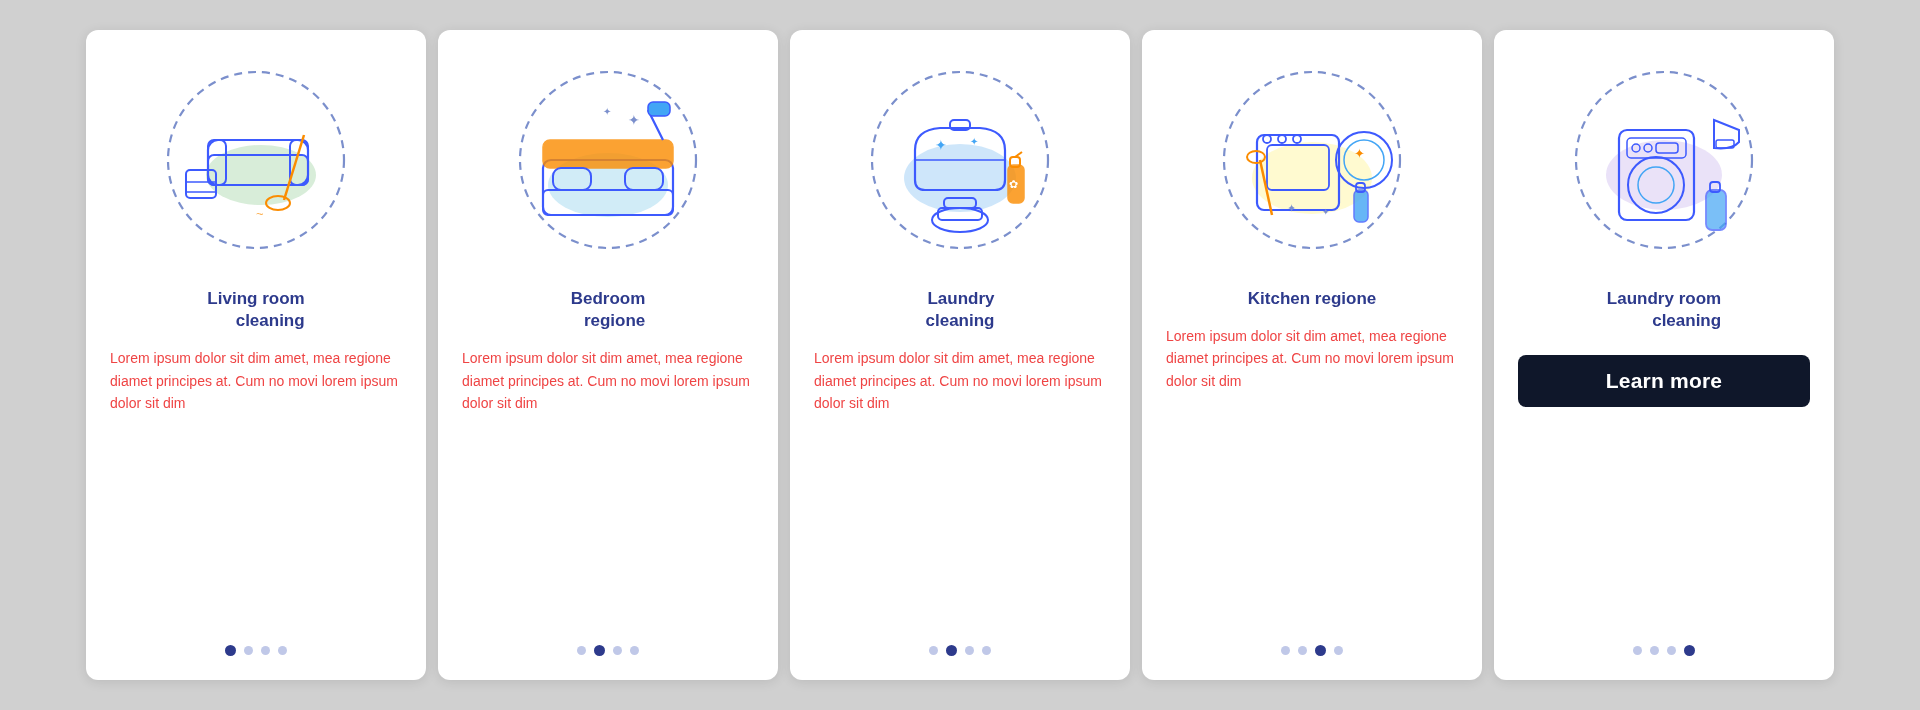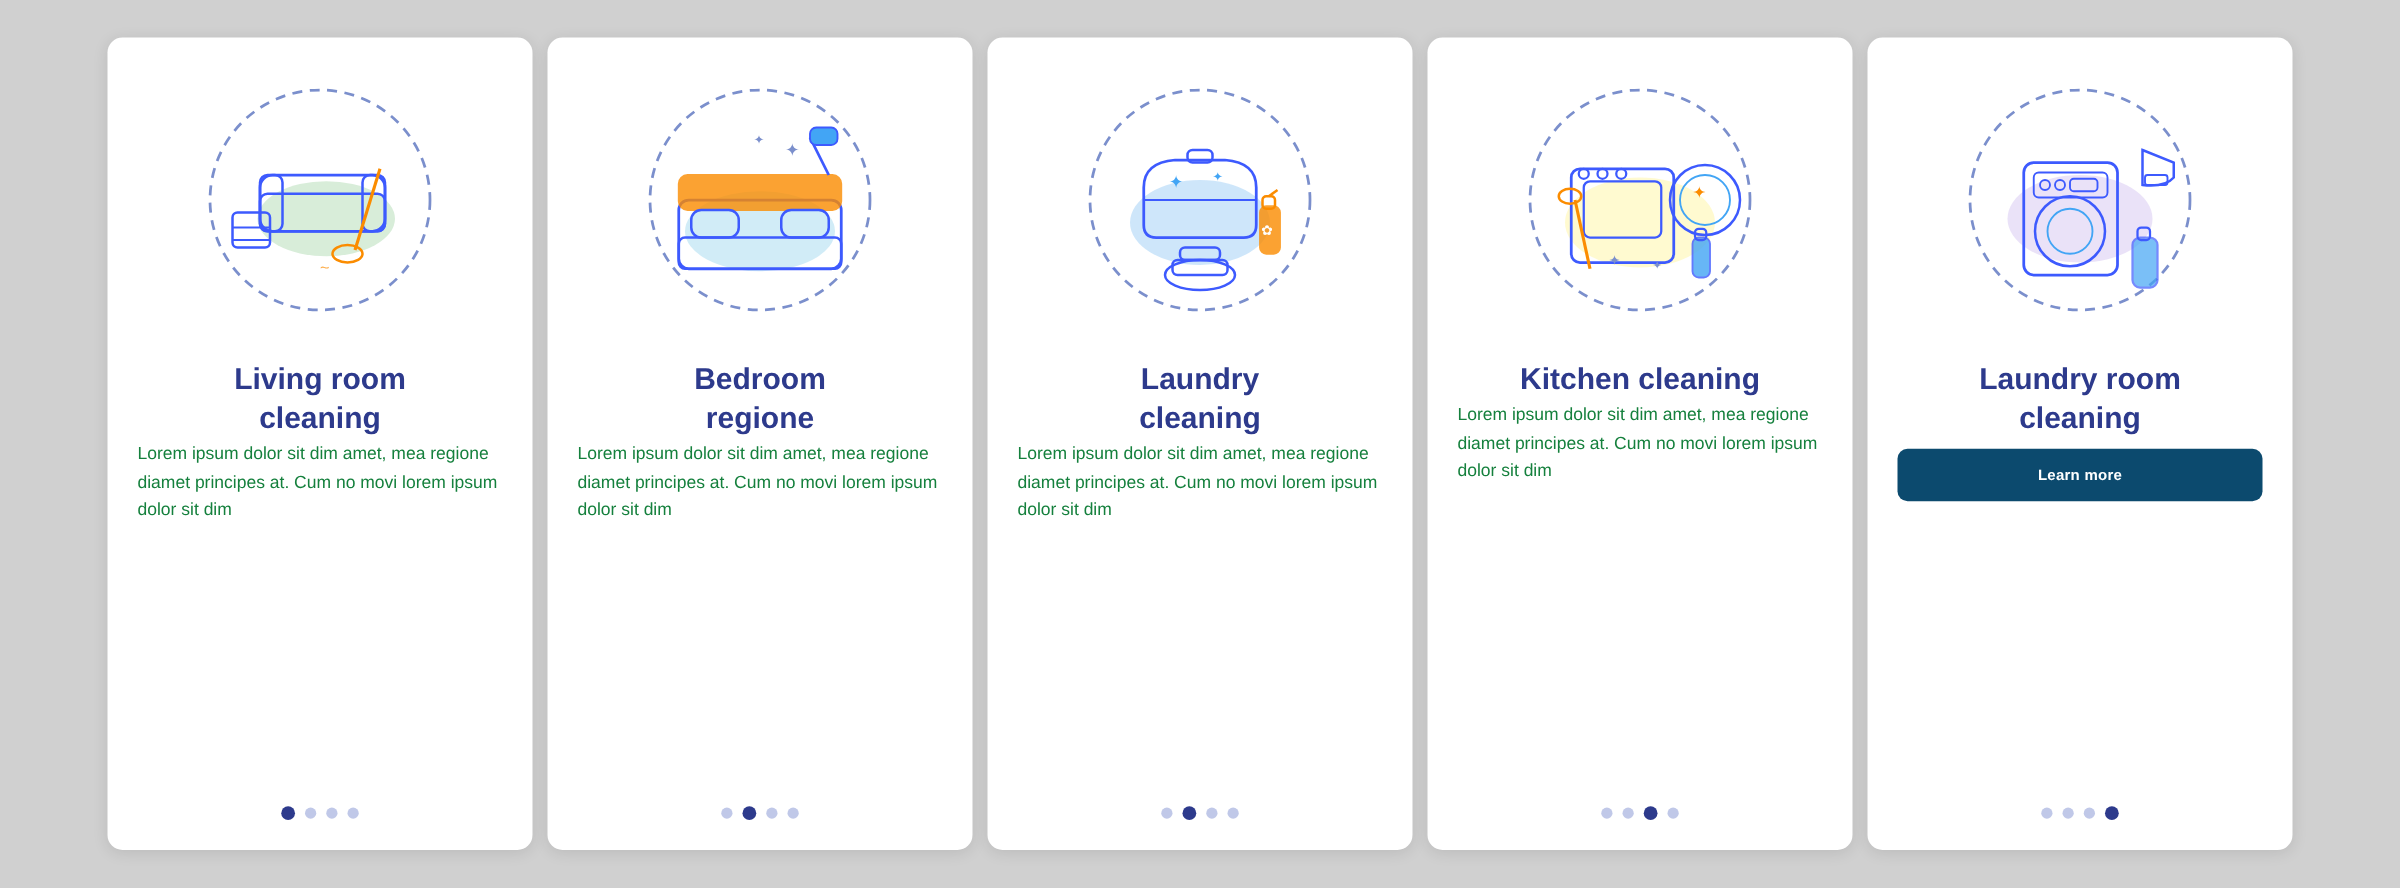--- a/index.html
+++ b/index.html
@@ -37,31 +37,31 @@
     }
 
     .card-illustration {
       width: 200px;
       height: 200px;
       margin-bottom: 28px;
       flex-shrink: 0;
     }
 
     .card-title {
-      font-size: 24px;
+      font-size: 17px;
       font-weight: 600;
       color: #2d3a8c;
-      text-align: center;
-      margin-bottom: 1px;
+      text-align: right;
+      margin-bottom: 15px;
       line-height: 1.3;
     }
 
     .card-text {
       font-size: 14px;
-      color: #15803d;
+      color: #ef4444;
       text-align: left;
       line-height: 1.6;
       width: 100%;
       margin-bottom: 24px;
     }
 
     .card-dots {
       display: flex;
       gap: 8px;
       margin-top: auto;
@@ -78,27 +78,27 @@
       display: inline-block;
     }
 
     .dot.active {
       background: #2d3a8c;
       width: 11px;
       height: 11px;
     }
 
     .learn-more-btn {
-      background: #0c4a6e;
+      background: #0f172a;
       color: #fff;
       border: none;
       border-radius: 8px;
       padding: 14px 0;
       width: 100%;
-      font-size: 12px;
+      font-size: 21px;
       font-weight: 600;
       cursor: pointer;
       margin-top: 8px;
       margin-bottom: 8px;
       letter-spacing: 0.2px;
     }
   </style>
 </head>
 <body>
 
@@ -232,21 +232,21 @@
         <rect x="142" y="130" width="14" height="32" rx="5" fill="#42a5f5" stroke="#3d5afe" stroke-width="1.5" opacity="0.8"></rect>
         <rect x="144" y="123" width="9" height="9" rx="3" fill="none" stroke="#3d5afe" stroke-width="1.8"></rect>
 
         <line x1="60" y1="155" x2="48" y2="100" stroke="#fb8c00" stroke-width="2.5"></line>
         <ellipse cx="44" cy="97" rx="9" ry="6" fill="none" stroke="#fb8c00" stroke-width="2"></ellipse>
 
         <text x="75" y="152" font-size="11" fill="#7b8fcc">✦</text>
         <text x="110" y="155" font-size="9" fill="#7b8fcc">✦</text>
       </svg>
     </div>
-    <div class="card-title" style="white-space:pre-line">Kitchen cleaning</div>
+    <div class="card-title" style="white-space:pre-line">Kitchen regione</div>
     <div class="card-text">Lorem ipsum dolor sit dim amet, mea regione diamet principes at. Cum no movi lorem ipsum dolor sit dim</div>
     <div class="card-dots">
       <span class="dot"></span>
       <span class="dot"></span>
       <span class="dot active"></span>
       <span class="dot"></span>
     </div>
   </div>
 
   <div class="card">

